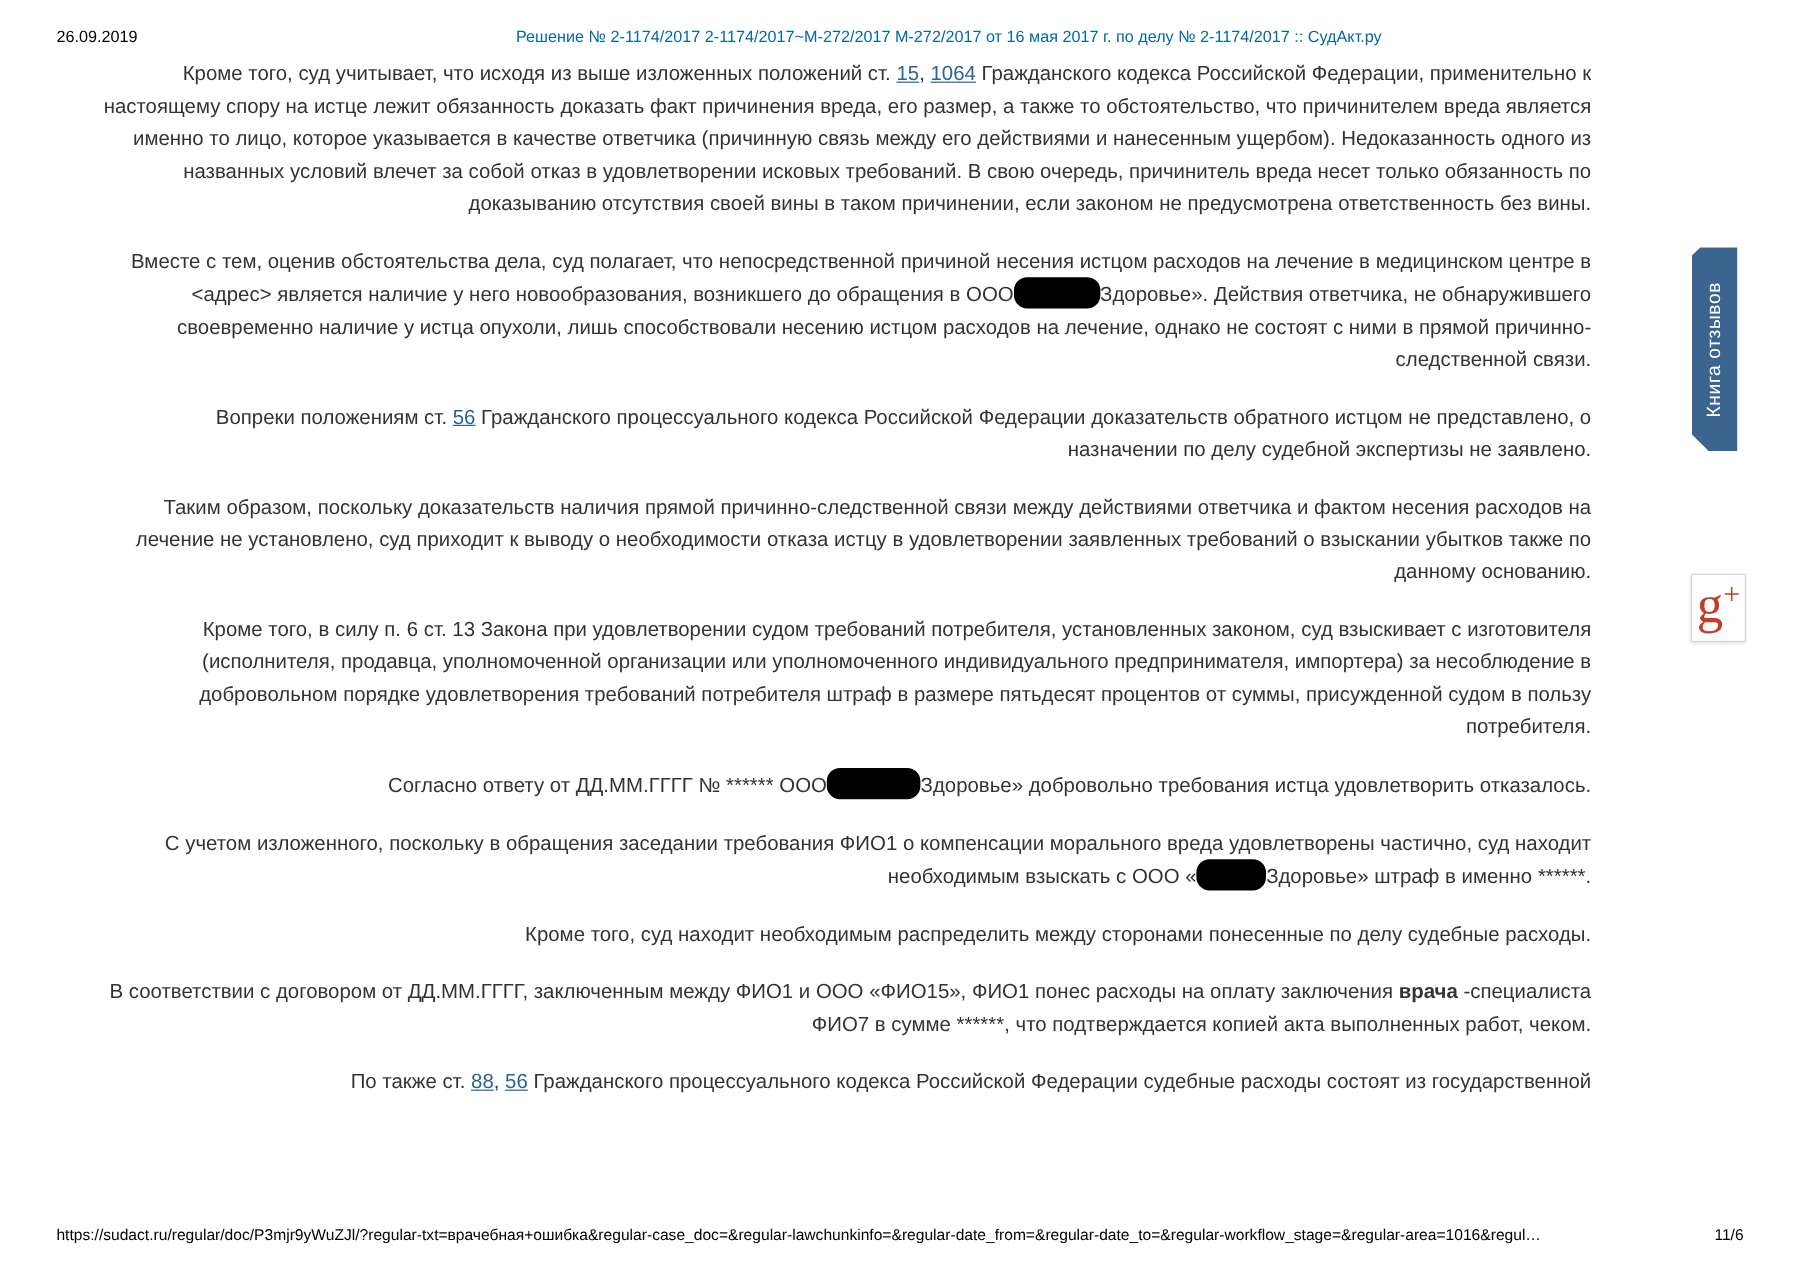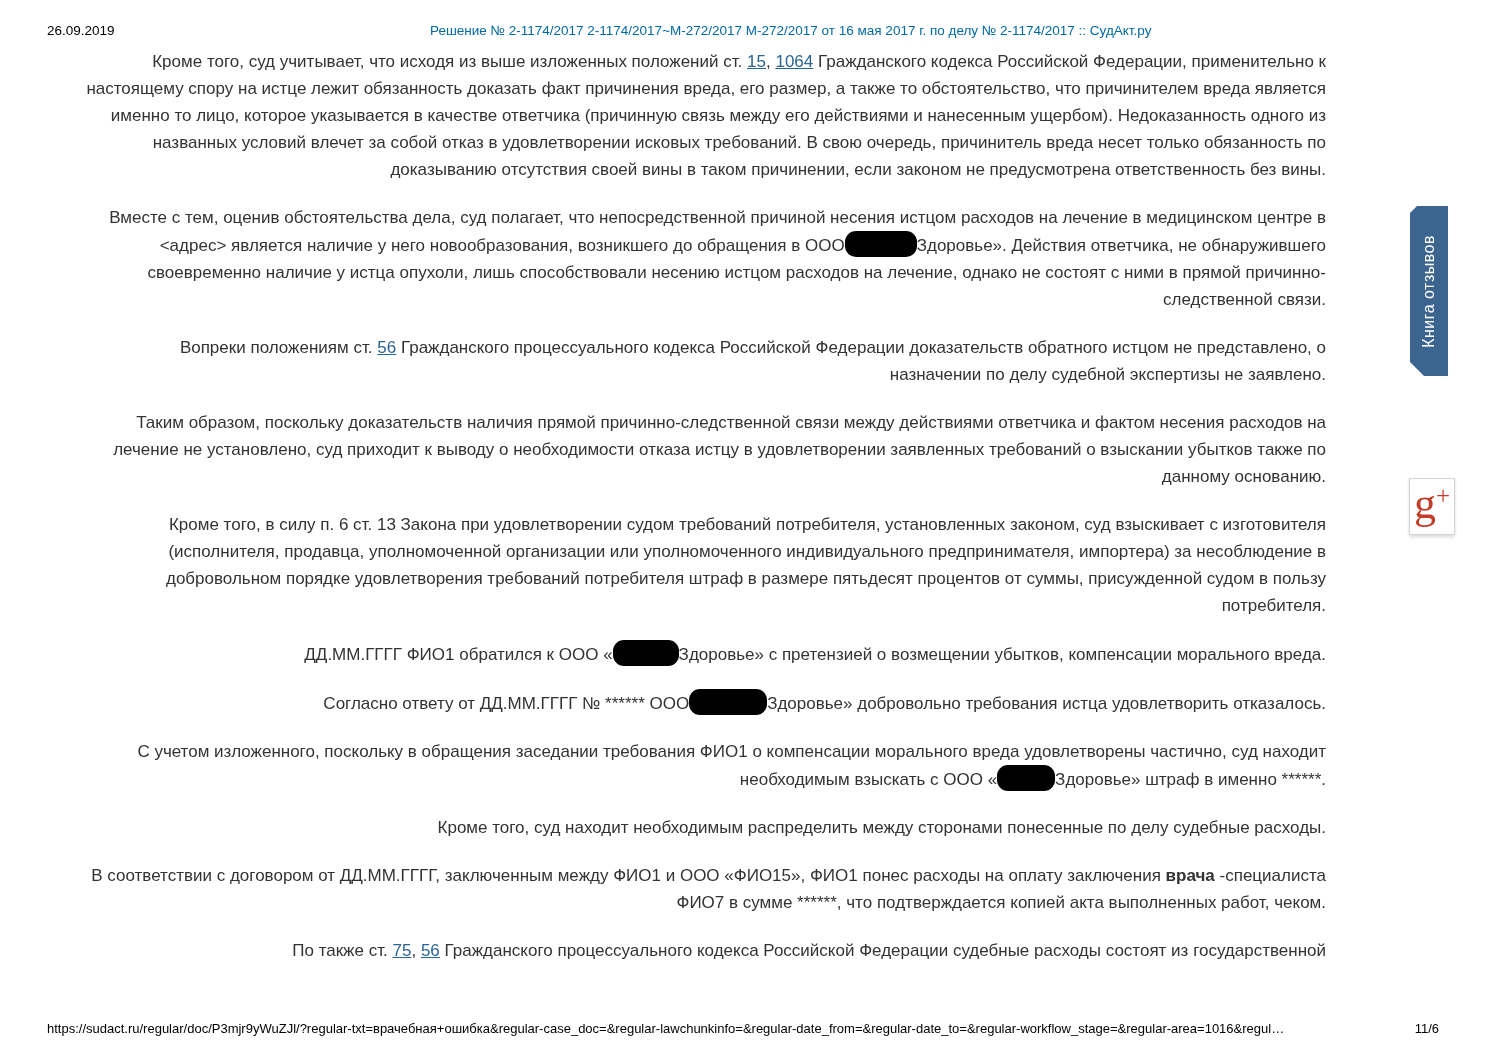--- a/index.html
+++ b/index.html
@@ -80,21 +80,21 @@
   }
   .gplus-plus {
     font-family: "Liberation Serif", serif;
     color: var(--c-gplus, #c43d2b);
     font-size: 25px; line-height: 25px;
     position: relative; top: 4px;
   }
 
   
   .footer {
-    position: absolute; left: 47px; right: 61px; top: 1021px;
+    position: absolute; left: 47px; right: 47px; top: 1021px;
     display: flex; justify-content: space-between; align-items: flex-start;
     font-size: 13px; color: #000;
   }
   .footer-url {
     white-space: nowrap; overflow: hidden;
     max-width: 1350px;
   }
   .footer-page { white-space: nowrap; margin-left: 20px; }
 </style>
 </head>
@@ -102,26 +102,25 @@
 
 <div class="hdr-date">26.09.2019</div>
 <div class="hdr-title">Решение № 2-1174/2017 2-1174/2017~М-272/2017 М-272/2017 от 16 мая 2017 г. по делу № 2-1174/2017 :: СудАкт.ру</div>
 
 <div class="doc">
     <p class="para"><span>Кроме того, суд учитывает, что исходя из выше изложенных положений ст. </span><a class="law-link" href="#">15</a><span>, </span><a class="law-link" href="#">1064</a><span> Гражданского кодекса Российской Федерации, применительно к настоящему спору на истце лежит обязанность доказать факт причинения вреда, его размер, а также то обстоятельство, что причинителем вреда является именно то лицо, которое указывается в качестве ответчика (причинную связь между его действиями и нанесенным ущербом). Недоказанность одного из названных условий влечет за собой отказ в удовлетворении исковых требований. В свою очередь, причинитель вреда несет только обязанность по доказыванию отсутствия своей вины в таком причинении, если законом не предусмотрена ответственность без вины.</span></p>
     <p class="para"><span>Вместе с тем, оценив обстоятельства дела, суд полагает, что непосредственной причиной несения истцом расходов на лечение в медицинском центре в &lt;адрес&gt; является наличие у него новообразования, возникшего до обращения в ООО</span><span class="redaction" style="width: 72px;"></span><span>Здоровье». Действия ответчика, не обнаружившего своевременно наличие у истца опухоли, лишь способствовали несению истцом расходов на лечение, однако не состоят с ними в прямой причинно-следственной связи.</span></p>
     <p class="para"><span>Вопреки положениям ст. </span><a class="law-link" href="#">56</a><span> Гражданского процессуального кодекса Российской Федерации доказательств обратного истцом не представлено, о назначении по делу судебной экспертизы не заявлено.</span></p>
     <p class="para"><span>Таким образом, поскольку доказательств наличия прямой причинно-следственной связи между действиями ответчика и фактом несения расходов на лечение не установлено, суд приходит к выводу о необходимости отказа истцу в удовлетворении заявленных требований о взыскании убытков также по данному основанию.</span></p>
     <p class="para"><span>Кроме того, в силу п. 6 ст. 13 Закона при удовлетворении судом требований потребителя, установленных законом, суд взыскивает с изготовителя (исполнителя, продавца, уполномоченной организации или уполномоченного индивидуального предпринимателя, импортера) за несоблюдение в добровольном порядке удовлетворения требований потребителя штраф в размере пятьдесят процентов от суммы, присужденной судом в пользу потребителя.</span></p>
-    <p class="para"><span>ДД.ММ.ГГГГ ФИО1 обратился к ООО «</span><span class="redaction" style="width: 66px;"></span><span>Здоровье» с претензией о возмещении убытков, компенсации морального вреда.</span></p>
     <p class="para"><span>Согласно ответу от ДД.ММ.ГГГГ № ****** ООО</span><span class="redaction" style="width: 78px;"></span><span>Здоровье» добровольно требования истца удовлетворить отказалось.</span></p>
     <p class="para"><span>С учетом изложенного, поскольку в обращения заседании требования ФИО1 о компенсации морального вреда удовлетворены частично, суд находит необходимым взыскать с ООО «</span><span class="redaction" style="width: 58px;"></span><span>Здоровье» штраф в именно ******.</span></p>
     <p class="para"><span>Кроме того, суд находит необходимым распределить между сторонами понесенные по делу судебные расходы.</span></p>
     <p class="para"><span>В соответствии с договором от ДД.ММ.ГГГГ, заключенным между ФИО1 и ООО «ФИО15», ФИО1 понес расходы на оплату заключения </span><b>врача</b><span> -специалиста ФИО7 в сумме ******, что подтверждается копией акта выполненных работ, чеком.</span></p>
-    <p class="para"><span>По также ст. </span><a class="law-link" href="#">75</a><span>, </span><a class="law-link" href="#">56</a><span> Гражданского процессуального кодекса Российской Федерации судебные расходы состоят из государственной</span></p>
+    <p class="para"><span>По также ст. </span><a class="law-link" href="#">88</a><span>, </span><a class="law-link" href="#">56</a><span> Гражданского процессуального кодекса Российской Федерации судебные расходы состоят из государственной</span></p>
   </div>
 
 <div class="feedback-tab">
   <span class="tab-label">Книга отзывов</span>
 </div>
 
 <div class="gplus-box">
   <span class="gplus-g">g</span>
     <span class="gplus-plus">+</span>
 </div>

